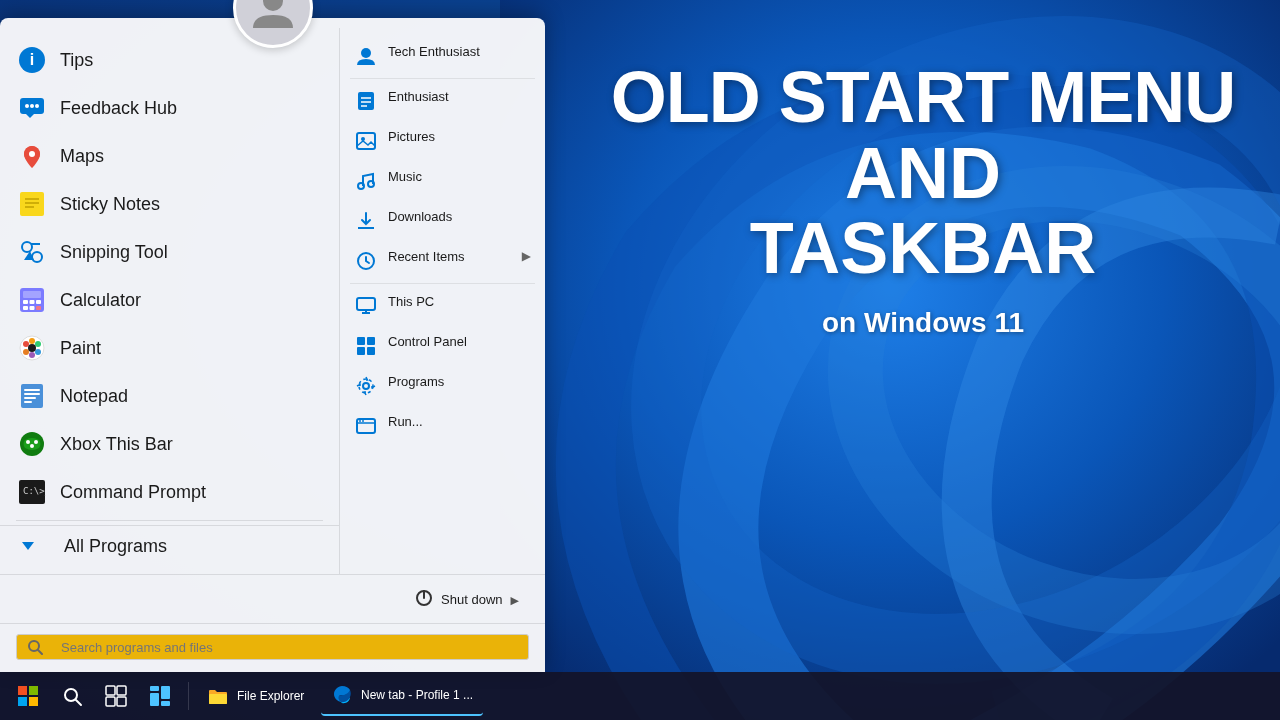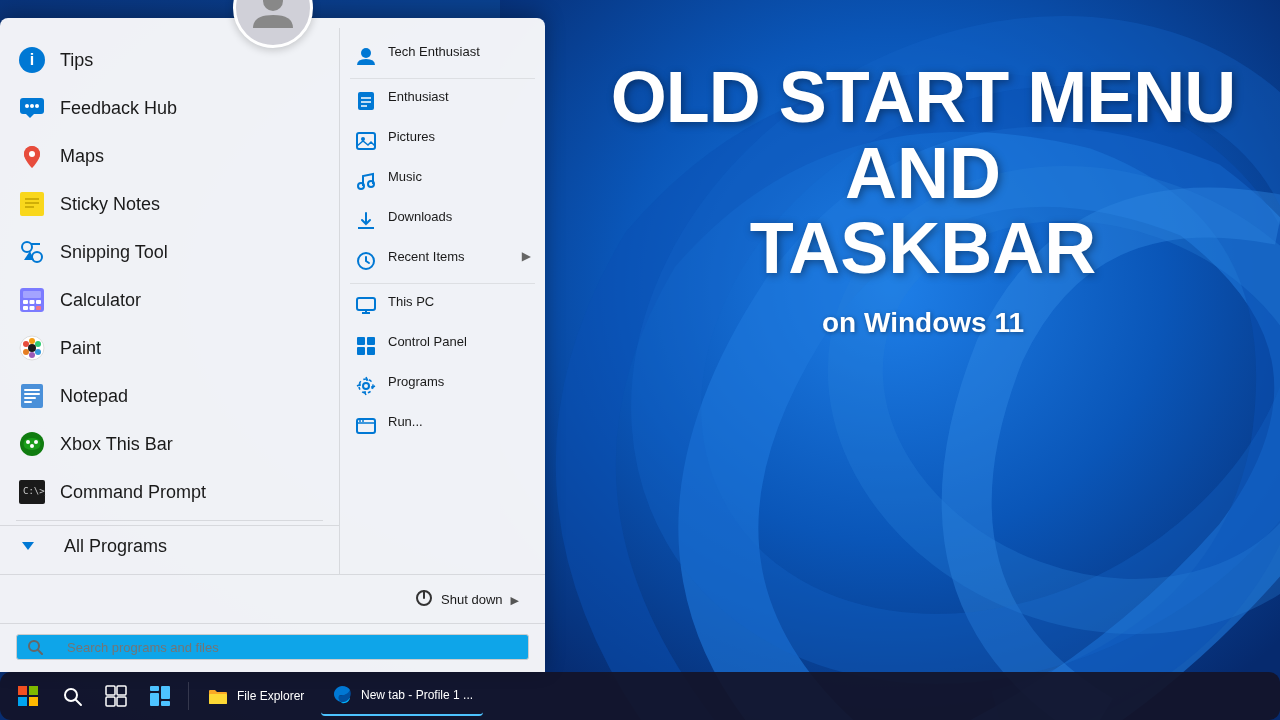--- a/index.html
+++ b/index.html
@@ -60,21 +60,20 @@
       bottom: 0;
       left: 0;
       width: 1280px;
       height: 48px;
       background: rgba(20, 20, 40, 0.92);
       display: flex;
       align-items: center;
       padding: 0 8px;
       gap: 4px;
       z-index: 100;
-      border-radius: 11px;
     }
     .taskbar-btn {
       width: 40px;
       height: 40px;
       display: flex;
       align-items: center;
       justify-content: center;
       border-radius: 4px;
       cursor: pointer;
       flex-shrink: 0;
@@ -232,25 +231,25 @@
     }
 
     
     #search-bar {
       padding: 10px 16px 12px;
       border-top: 1px solid rgba(0,0,0,0.1);
     }
     #search-input-wrap {
       display: flex;
       align-items: center;
-      background: #0ea5e9;
+      background: #eab308;
       border: 1px solid #ccc;
       border-radius: 3px;
       padding: 4px 10px;
-      gap: 24px;
+      gap: 18px;
     }
     #search-input {
       border: none;
       outline: none;
       font-size: 13px;
       flex: 1;
       background: transparent;
       color: #333;
     }
 

